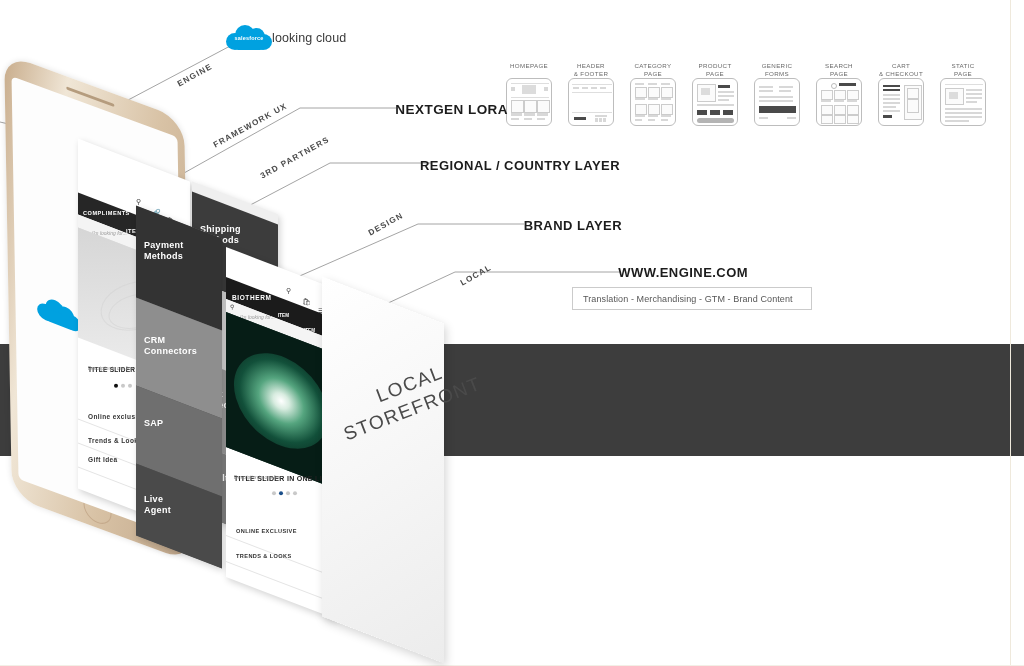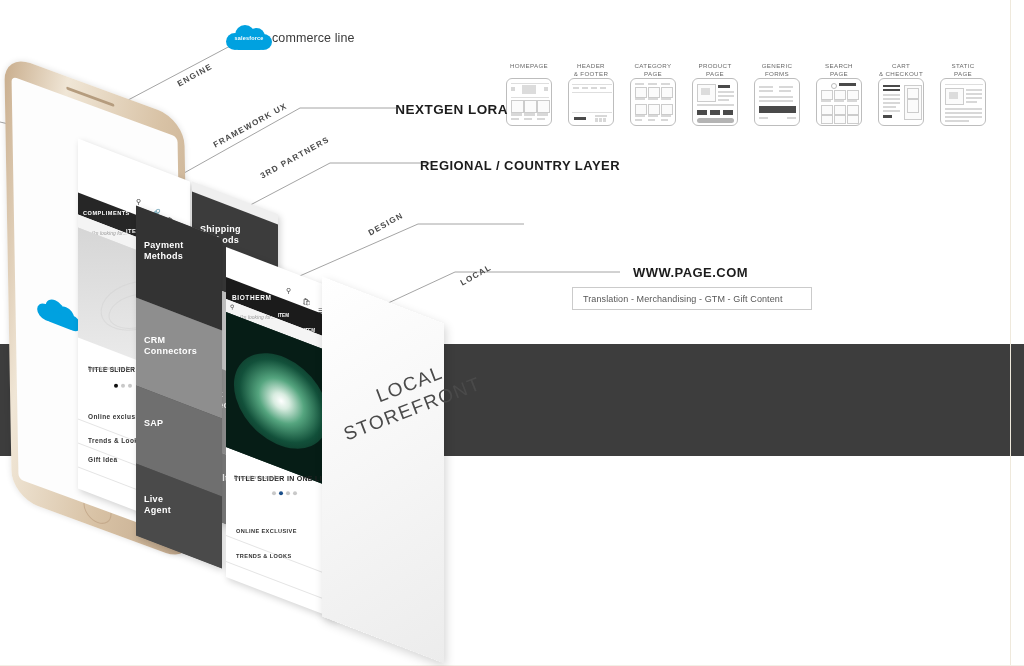--- a/index.html
+++ b/index.html
@@ -206,21 +206,21 @@
   <div class="conn-label" style="left:461px;top:279px;transform:rotate(-29deg);">LOCAL</div>
 
   <div class="sf-cloud" style="left:226px;top:24px;">
     <div class="c c1"></div>
       <div class="c c2"></div>
       <div class="c c3"></div>
     <div class="c c4"></div>
       <div class="c c5"></div>
     <div class="txt">salesforce</div>
   </div>
-  <div class="cc-label">commerce line</div>
+  <div class="cc-label">looking cloud</div>
 
   <div class="thumbs">
 
     <div class="thumb" style="left:0px;top:0px;">
       <div class="cap">HOMEPAGE</div>
       <div class="frame">
         <div class="wf line" style="left:4px;top:4px;width:38px;height:1px;"></div>
         <div class="wf" style="left:4px;top:8px;width:4px;height:4px;"></div>
         <div class="wf img" style="left:15px;top:6px;width:14px;height:9px;"></div>
         <div class="wf" style="left:37px;top:8px;width:4px;height:4px;"></div>
@@ -370,23 +370,24 @@
         <div class="wf" style="left:4px;top:37px;width:37px;height:2px;"></div>
         <div class="wf" style="left:4px;top:41px;width:24px;height:2px;"></div>
       </div>
     </div>
   </div>
 
   <div class="layer-title" style="left:300px;top:158px;width:320px;font-size:13px;">REGIONAL / COUNTRY LAYER</div>
 
   <div class="layer-title" style="left:230px;top:102px;width:278px;font-size:13.5px;">NEXTGEN LORA</div>
 
-
-  <div class="layer-title" style="left:470px;top:265px;width:278px;font-size:13px;">WWW.PAGE.COM</div>
-  <div class="layer-box solid" style="left:572px;top:287px;width:240px;height:23px;">Translation - Merchandising - GTM - Gift Content</div>
+  <div class="layer-title" style="left:390px;top:218px;width:232px;font-size:13px;">BRAND LAYER</div>
+
+  <div class="layer-title" style="left:470px;top:265px;width:278px;font-size:13px;">WWW.ENGINE.COM</div>
+  <div class="layer-box solid" style="left:572px;top:287px;width:240px;height:23px;">Translation - Merchandising - GTM - Brand Content</div>
 
   <div class="phone">
     <div class="body"></div>
     <div class="speaker"></div>
     <div class="home"></div>
     <div class="screen"></div>
   </div>
 
   <div class="sf-cloud" style="left:36px;top:300px;transform:skewY(21deg) scale(.95);">
     <div class="c c1"></div>

